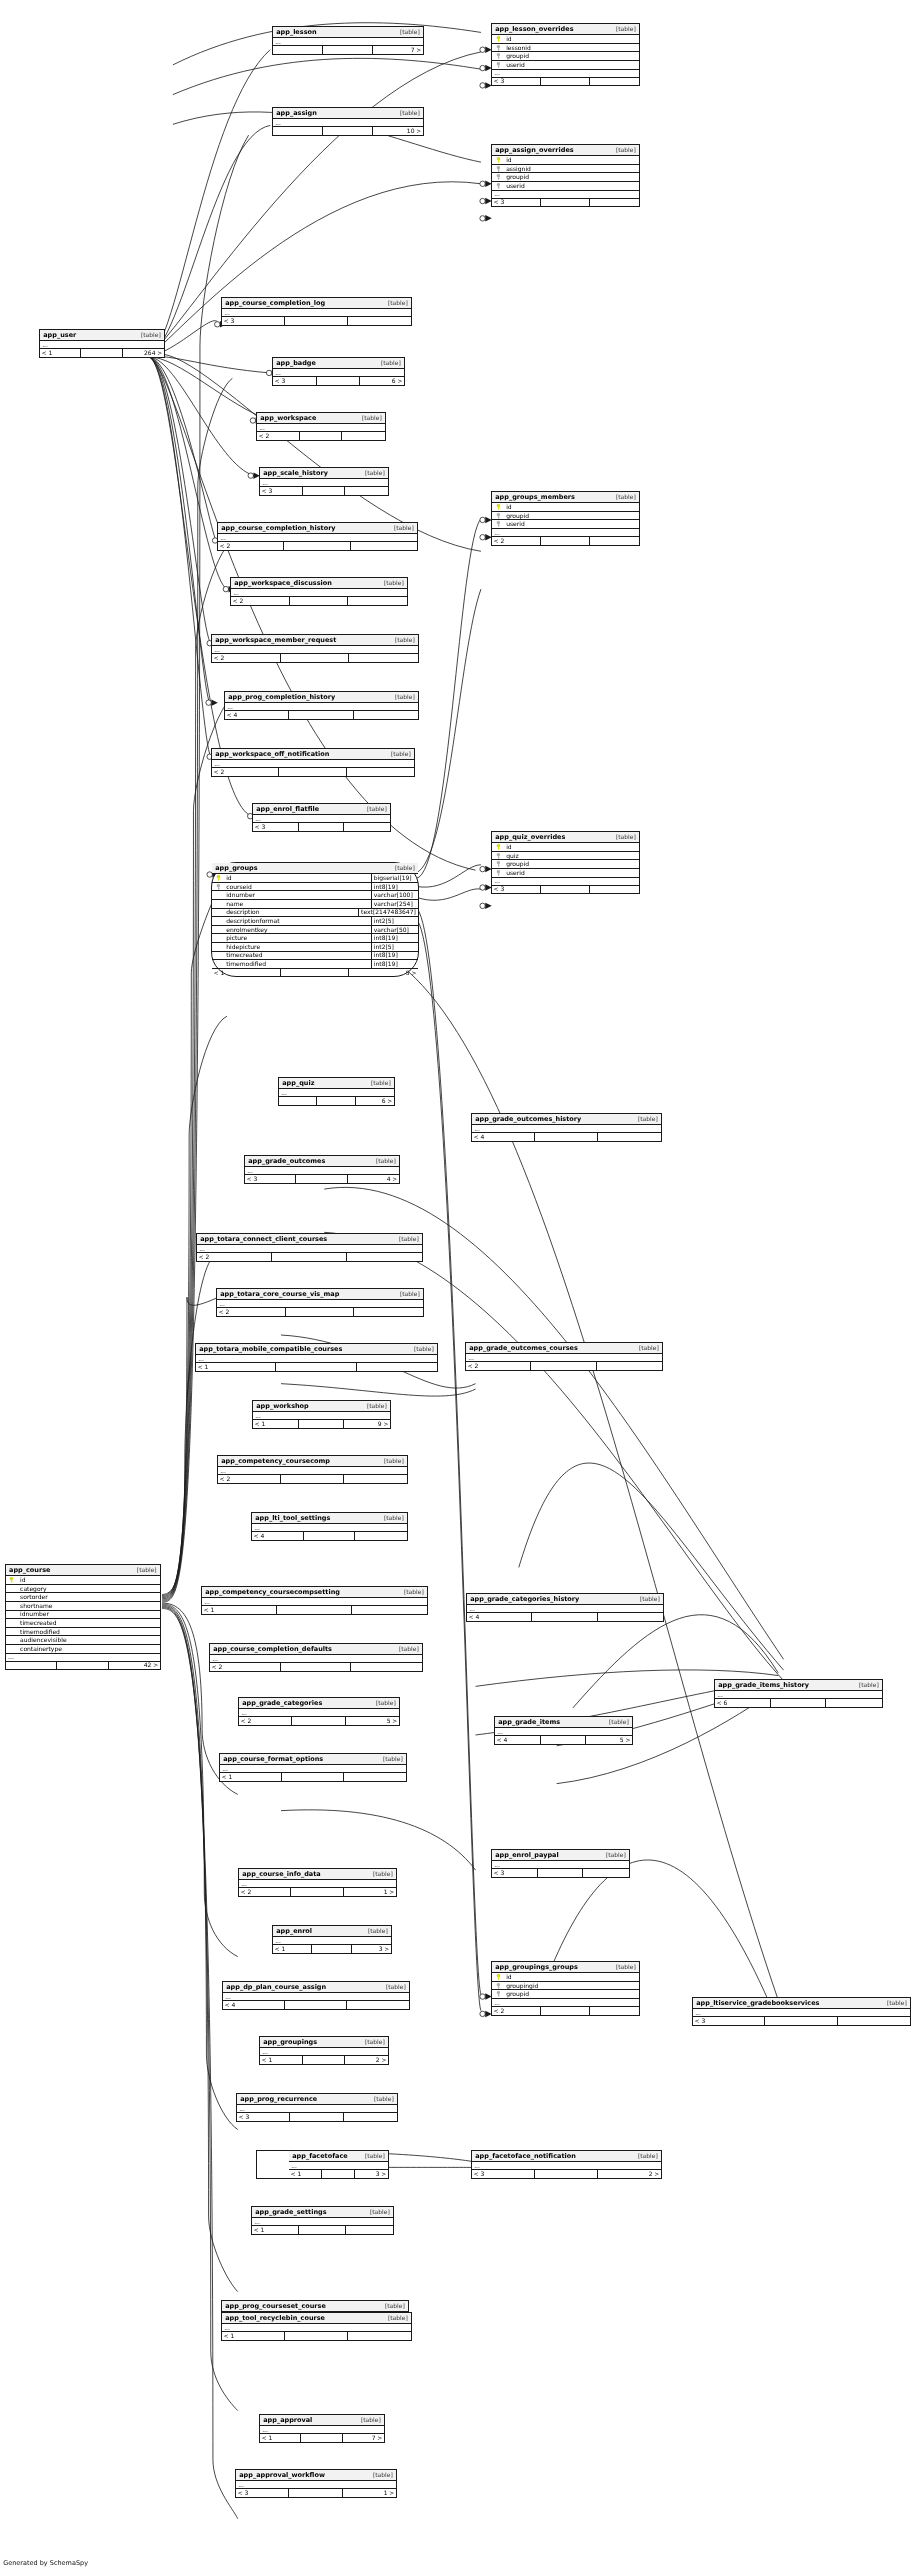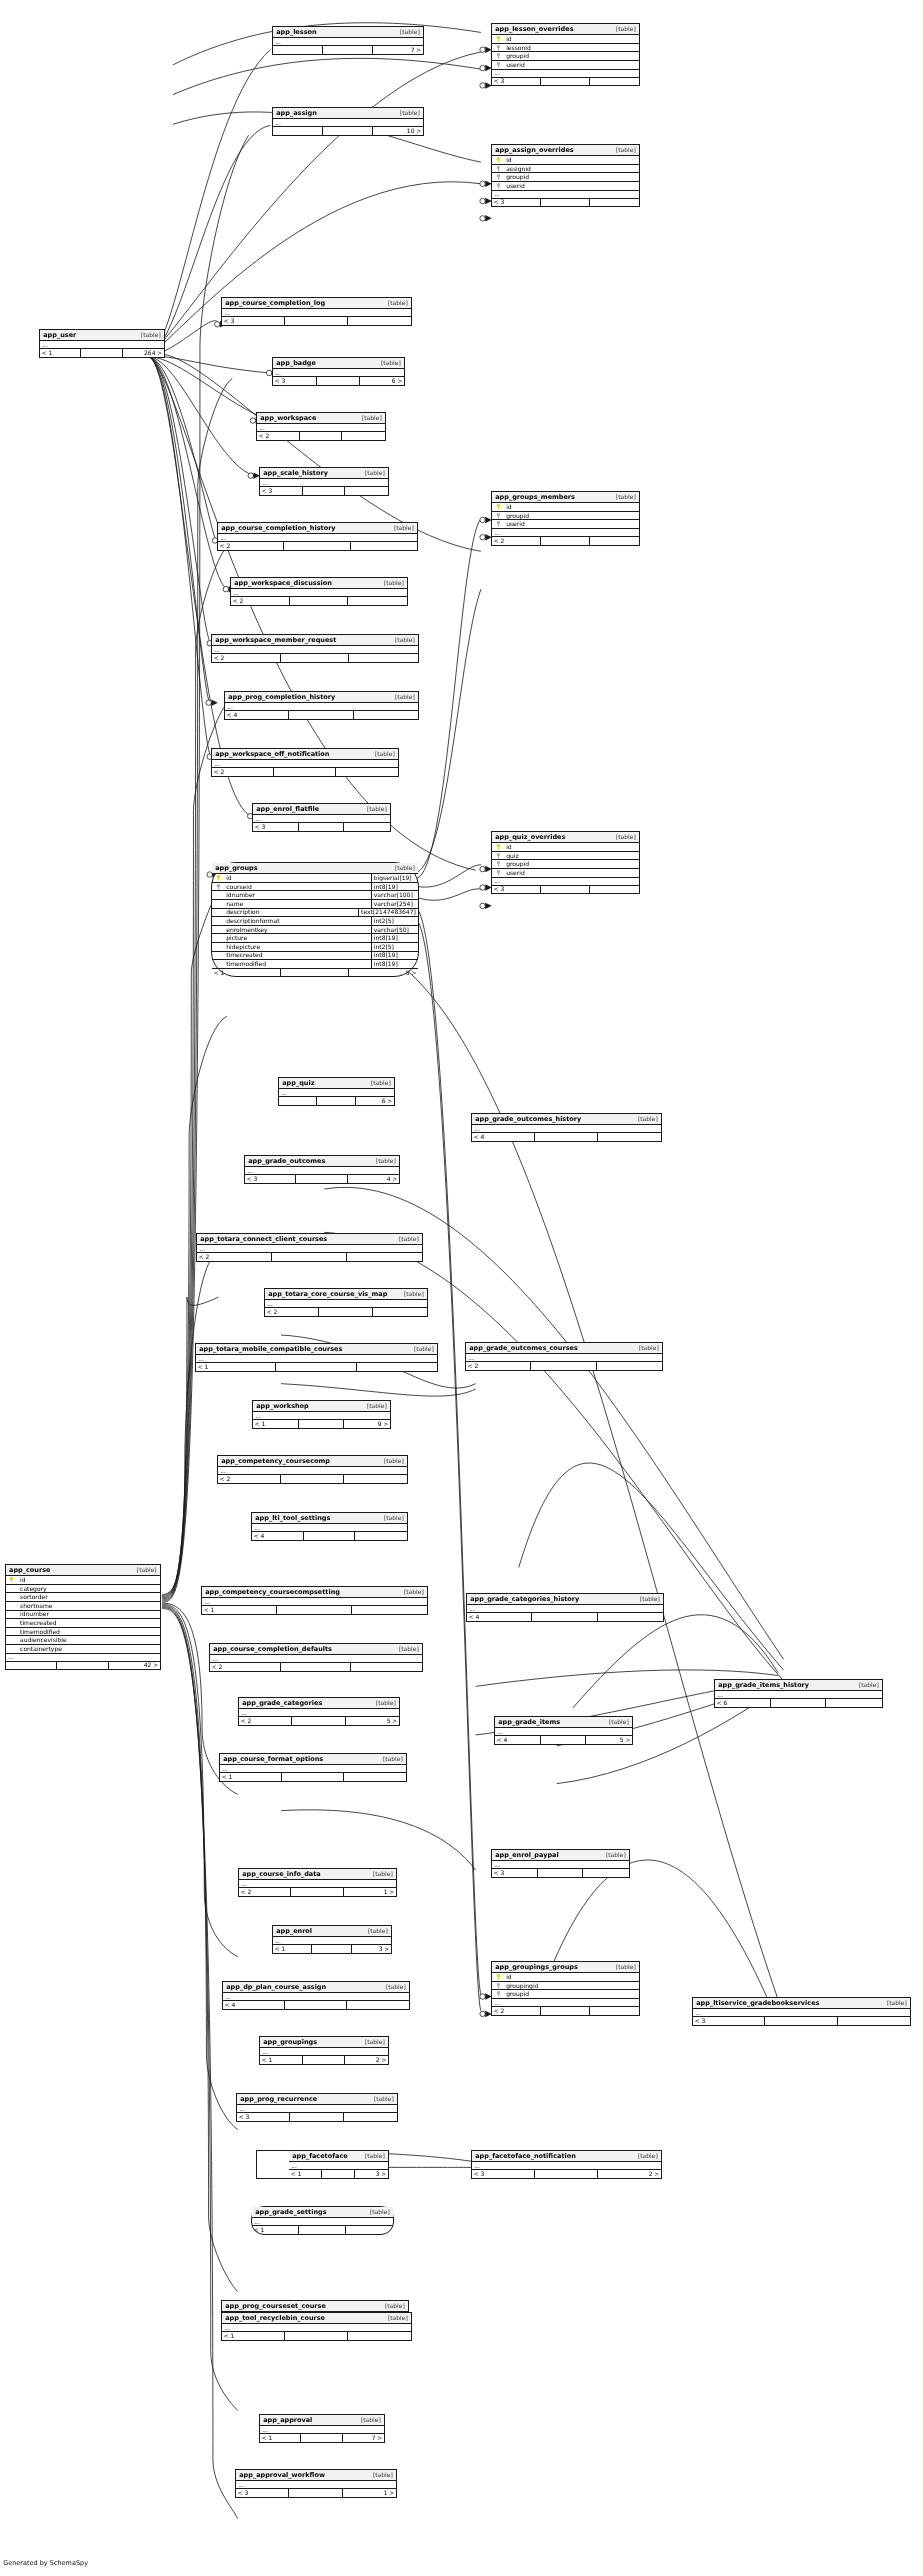--- a/index.html
+++ b/index.html
@@ -446,21 +446,21 @@
           <span class="nm">app_prog_completion_history</span>
           <span class="tag">[table]</span>
         </div>
         <div class="ell">...</div>
         <div class="foot">
           <div class="l">&lt; 4</div>
           <div></div>
           <div></div>
         </div>
       </div>
-      <div class="tbl" style="left: 211px; top: 748px; width: 188px;">
+      <div class="tbl" style="left: 211px; top: 748px; width: 204px;">
         <div class="hdr">
           <span class="nm">app_workspace_off_notification</span>
           <span class="tag">[table]</span>
         </div>
         <div class="ell">...</div>
         <div class="foot">
           <div class="l">&lt; 2</div>
           <div></div>
           <div></div>
         </div>
@@ -690,21 +690,21 @@
           <span class="nm">app_totara_connect_client_courses</span>
           <span class="tag">[table]</span>
         </div>
         <div class="ell">...</div>
         <div class="foot">
           <div class="l">&lt; 2</div>
           <div></div>
           <div></div>
         </div>
       </div>
-      <div class="tbl" style="left: 216px; top: 1288px; width: 164px; margin-left: 48px;">
+      <div class="tbl" style="left: 216px; top: 1288px; width: 208px;">
         <div class="hdr">
           <span class="nm">app_totara_core_course_vis_map</span>
           <span class="tag">[table]</span>
         </div>
         <div class="ell">...</div>
         <div class="foot">
           <div class="l">&lt; 2</div>
           <div></div>
           <div></div>
         </div>
@@ -1050,21 +1050,21 @@
           <span class="nm">app_facetoface_notification</span>
           <span class="tag">[table]</span>
         </div>
         <div class="ell">...</div>
         <div class="foot">
           <div class="l">&lt; 3</div>
           <div></div>
           <div>2 &gt;</div>
         </div>
       </div>
-      <div class="tbl" style="left: 251px; top: 2206px; width: 143px; border-radius: 13px;">
+      <div class="tbl" style="left: 251px; top: 2206px; width: 143px;">
         <div class="hdr">
           <span class="nm">app_grade_settings</span>
           <span class="tag">[table]</span>
         </div>
         <div class="ell">...</div>
         <div class="foot">
           <div class="l">&lt; 1</div>
           <div></div>
           <div></div>
         </div>

